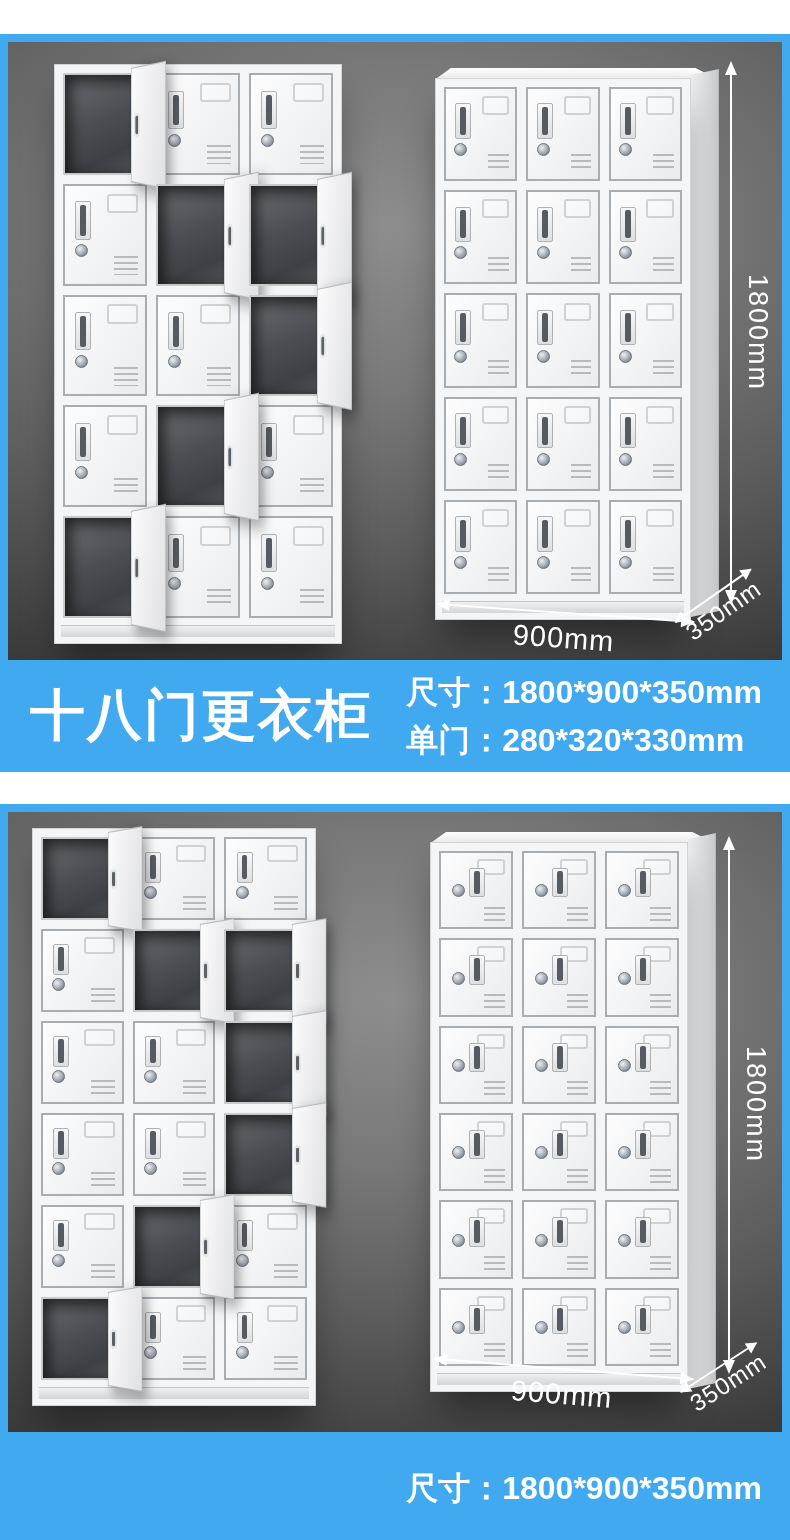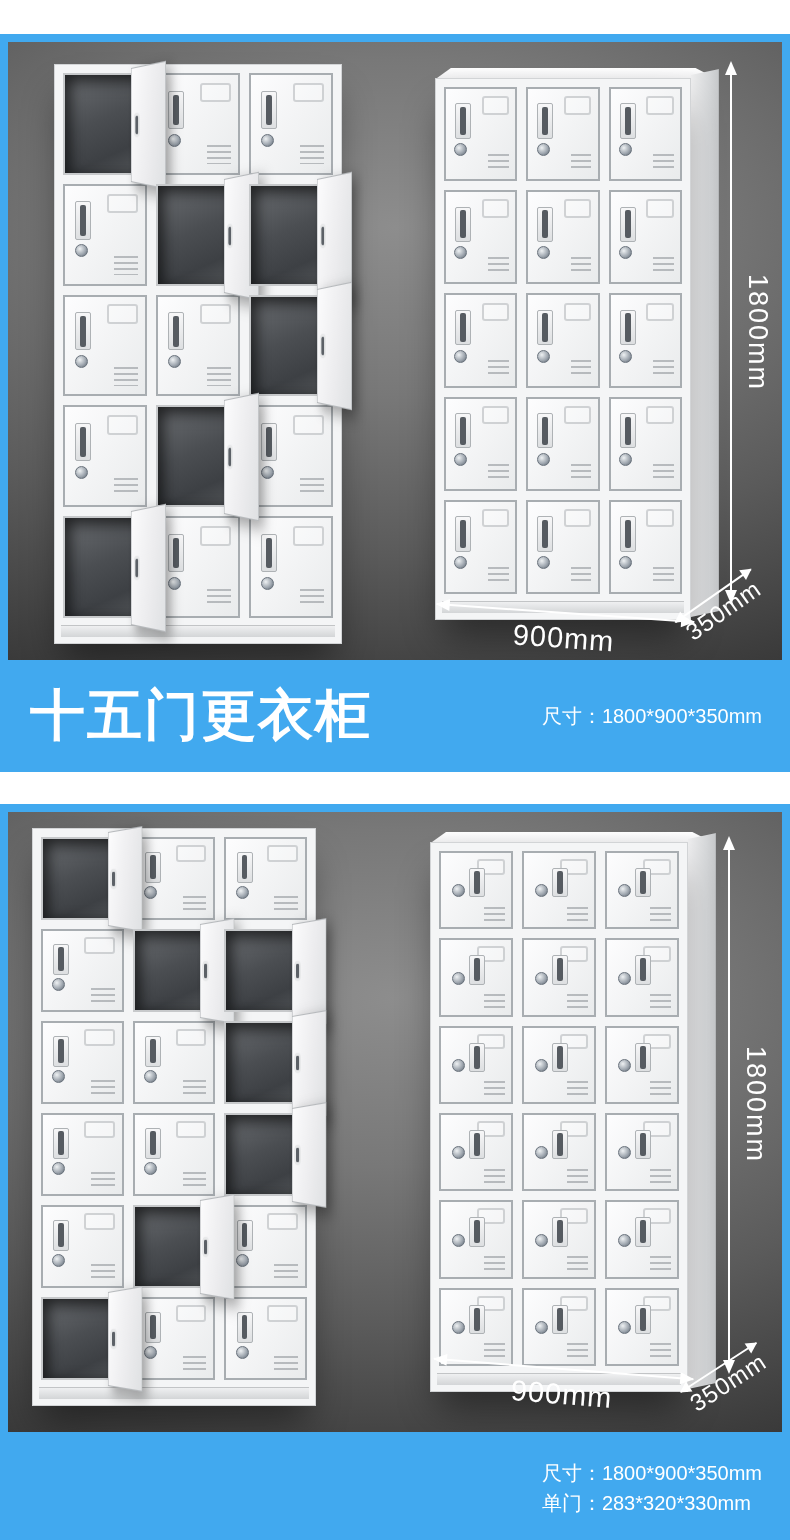--- a/index.html
+++ b/index.html
@@ -9,21 +9,21 @@
   .card{position:absolute;left:0;width:790px;background:#41a9ef;box-sizing:border-box;
         padding:8px 8px 0 8px;}
   #card1{top:34px;height:738px;}
   #card2{top:804px;height:740px;}
   .photo{position:relative;width:774px;overflow:hidden;
          background:radial-gradient(120% 85% at 50% 30%, #8d8d8d 0%, #787878 32%, #5b5b5b 62%, #3e3e3e 88%, #323232 100%);}
   #card1 .photo{height:618px;}
   #card2 .photo{height:620px;}
   .banner{display:flex;align-items:center;height:112px;padding:0 20px 0 22px;box-sizing:border-box;}
   .title{font-size:55px;font-weight:800;color:#ffffff;letter-spacing:2px;white-space:nowrap;}
-  .specs{margin-left:auto;color:#ffffff;font-weight:400;font-size:20px;line-height:1.5;
+  .specs{margin-left:auto;color:#ffffff;font-weight:700;font-size:32px;line-height:1.5;
          text-align:left;white-space:nowrap;}
   .spec-row span{display:inline;}
   
   .locker{position:absolute;display:grid;gap:5px;box-sizing:border-box;padding:6px;
           background:#f4f5f6;border:1px solid #d2d4d6;
           box-shadow:0 24px 36px -8px rgba(0,0,0,0.45);}
   .cell{position:relative;}
   .doorface{position:absolute;inset:2px;border:2px solid #a8adb1;
             background:linear-gradient(125deg,#fdfdfe 0%,#f2f3f4 55%,#e9ebec 100%);}
   .interior{position:absolute;inset:2px;border:2px solid #c7c9cb;
@@ -323,24 +323,27 @@
         <div class="hline"></div>
         <span class="dim-label">900mm</span>
       </div>
       <div class="dim dim-depth" style="left:668px;top:550px;width:92px;transform:rotate(-35deg);">
         <div class="hline"></div>
         <span class="dim-label">350mm</span>
       </div>
     </div>
 
     <div class="banner">
-      <div class="title">十五门更衣柜</div>
+      <div class="title">十八门更衣柜</div>
       <div class="specs">
         <div class="spec-row">
           <span>尺寸：</span><span>1800*900*350mm</span>
+        </div>
+        <div class="spec-row">
+          <span>单门：</span><span>280*320*330mm</span>
         </div>
       </div>
     </div>
   </section>
 
   <section class="card" id="card2">
     <div class="photo">
       <div class="locker" id="lk18open" style="left: 24px; top: 16px; width: 284px; height: 578px; grid-template-columns: repeat(3, 1fr); grid-template-rows: repeat(6, 1fr) 12px;">
           <div class="cell open">
             <div class="interior"></div>
@@ -625,19 +628,16 @@
         <div class="hline"></div>
         <span class="dim-label">350mm</span>
       </div>
     </div>
 
     <div class="banner">
       <div class="specs">
         <div class="spec-row">
           <span>尺寸：</span><span>1800*900*350mm</span>
         </div>
-        <div class="spec-row">
-          <span>单门：</span><span>283*320*330mm</span>
-        </div>
       </div>
     </div>
   </section>
 </div>
 
 </body></html>

